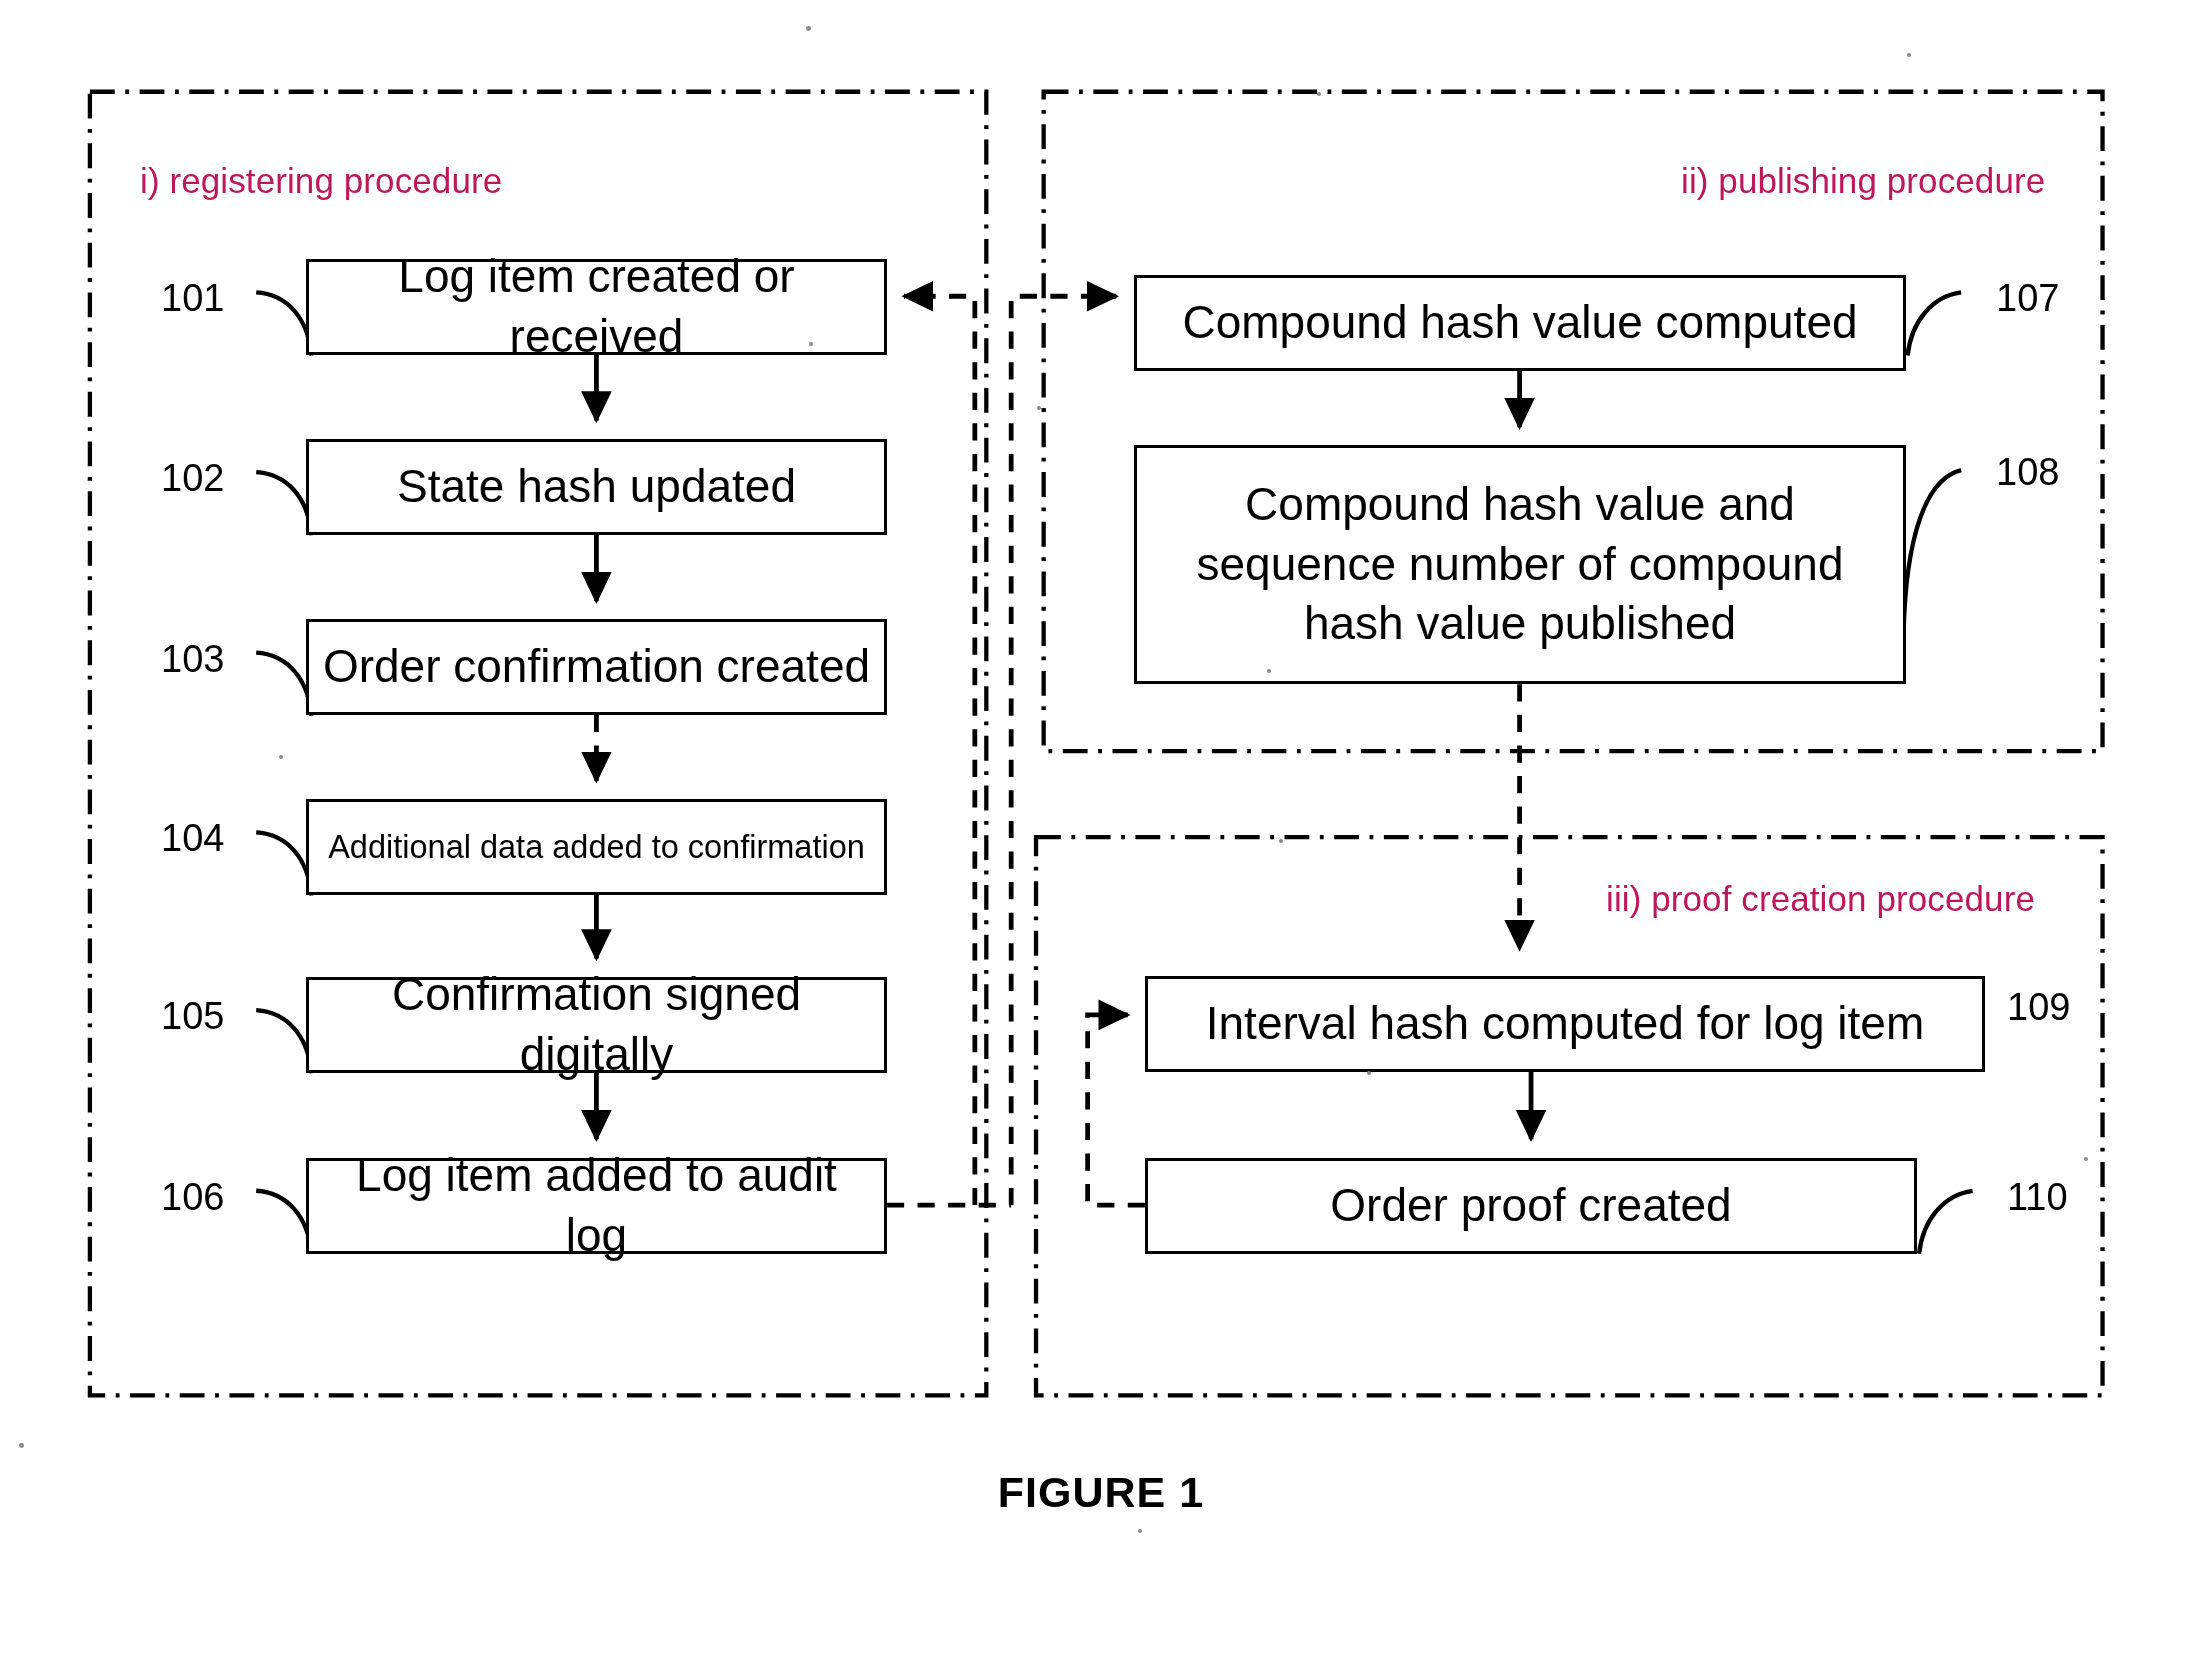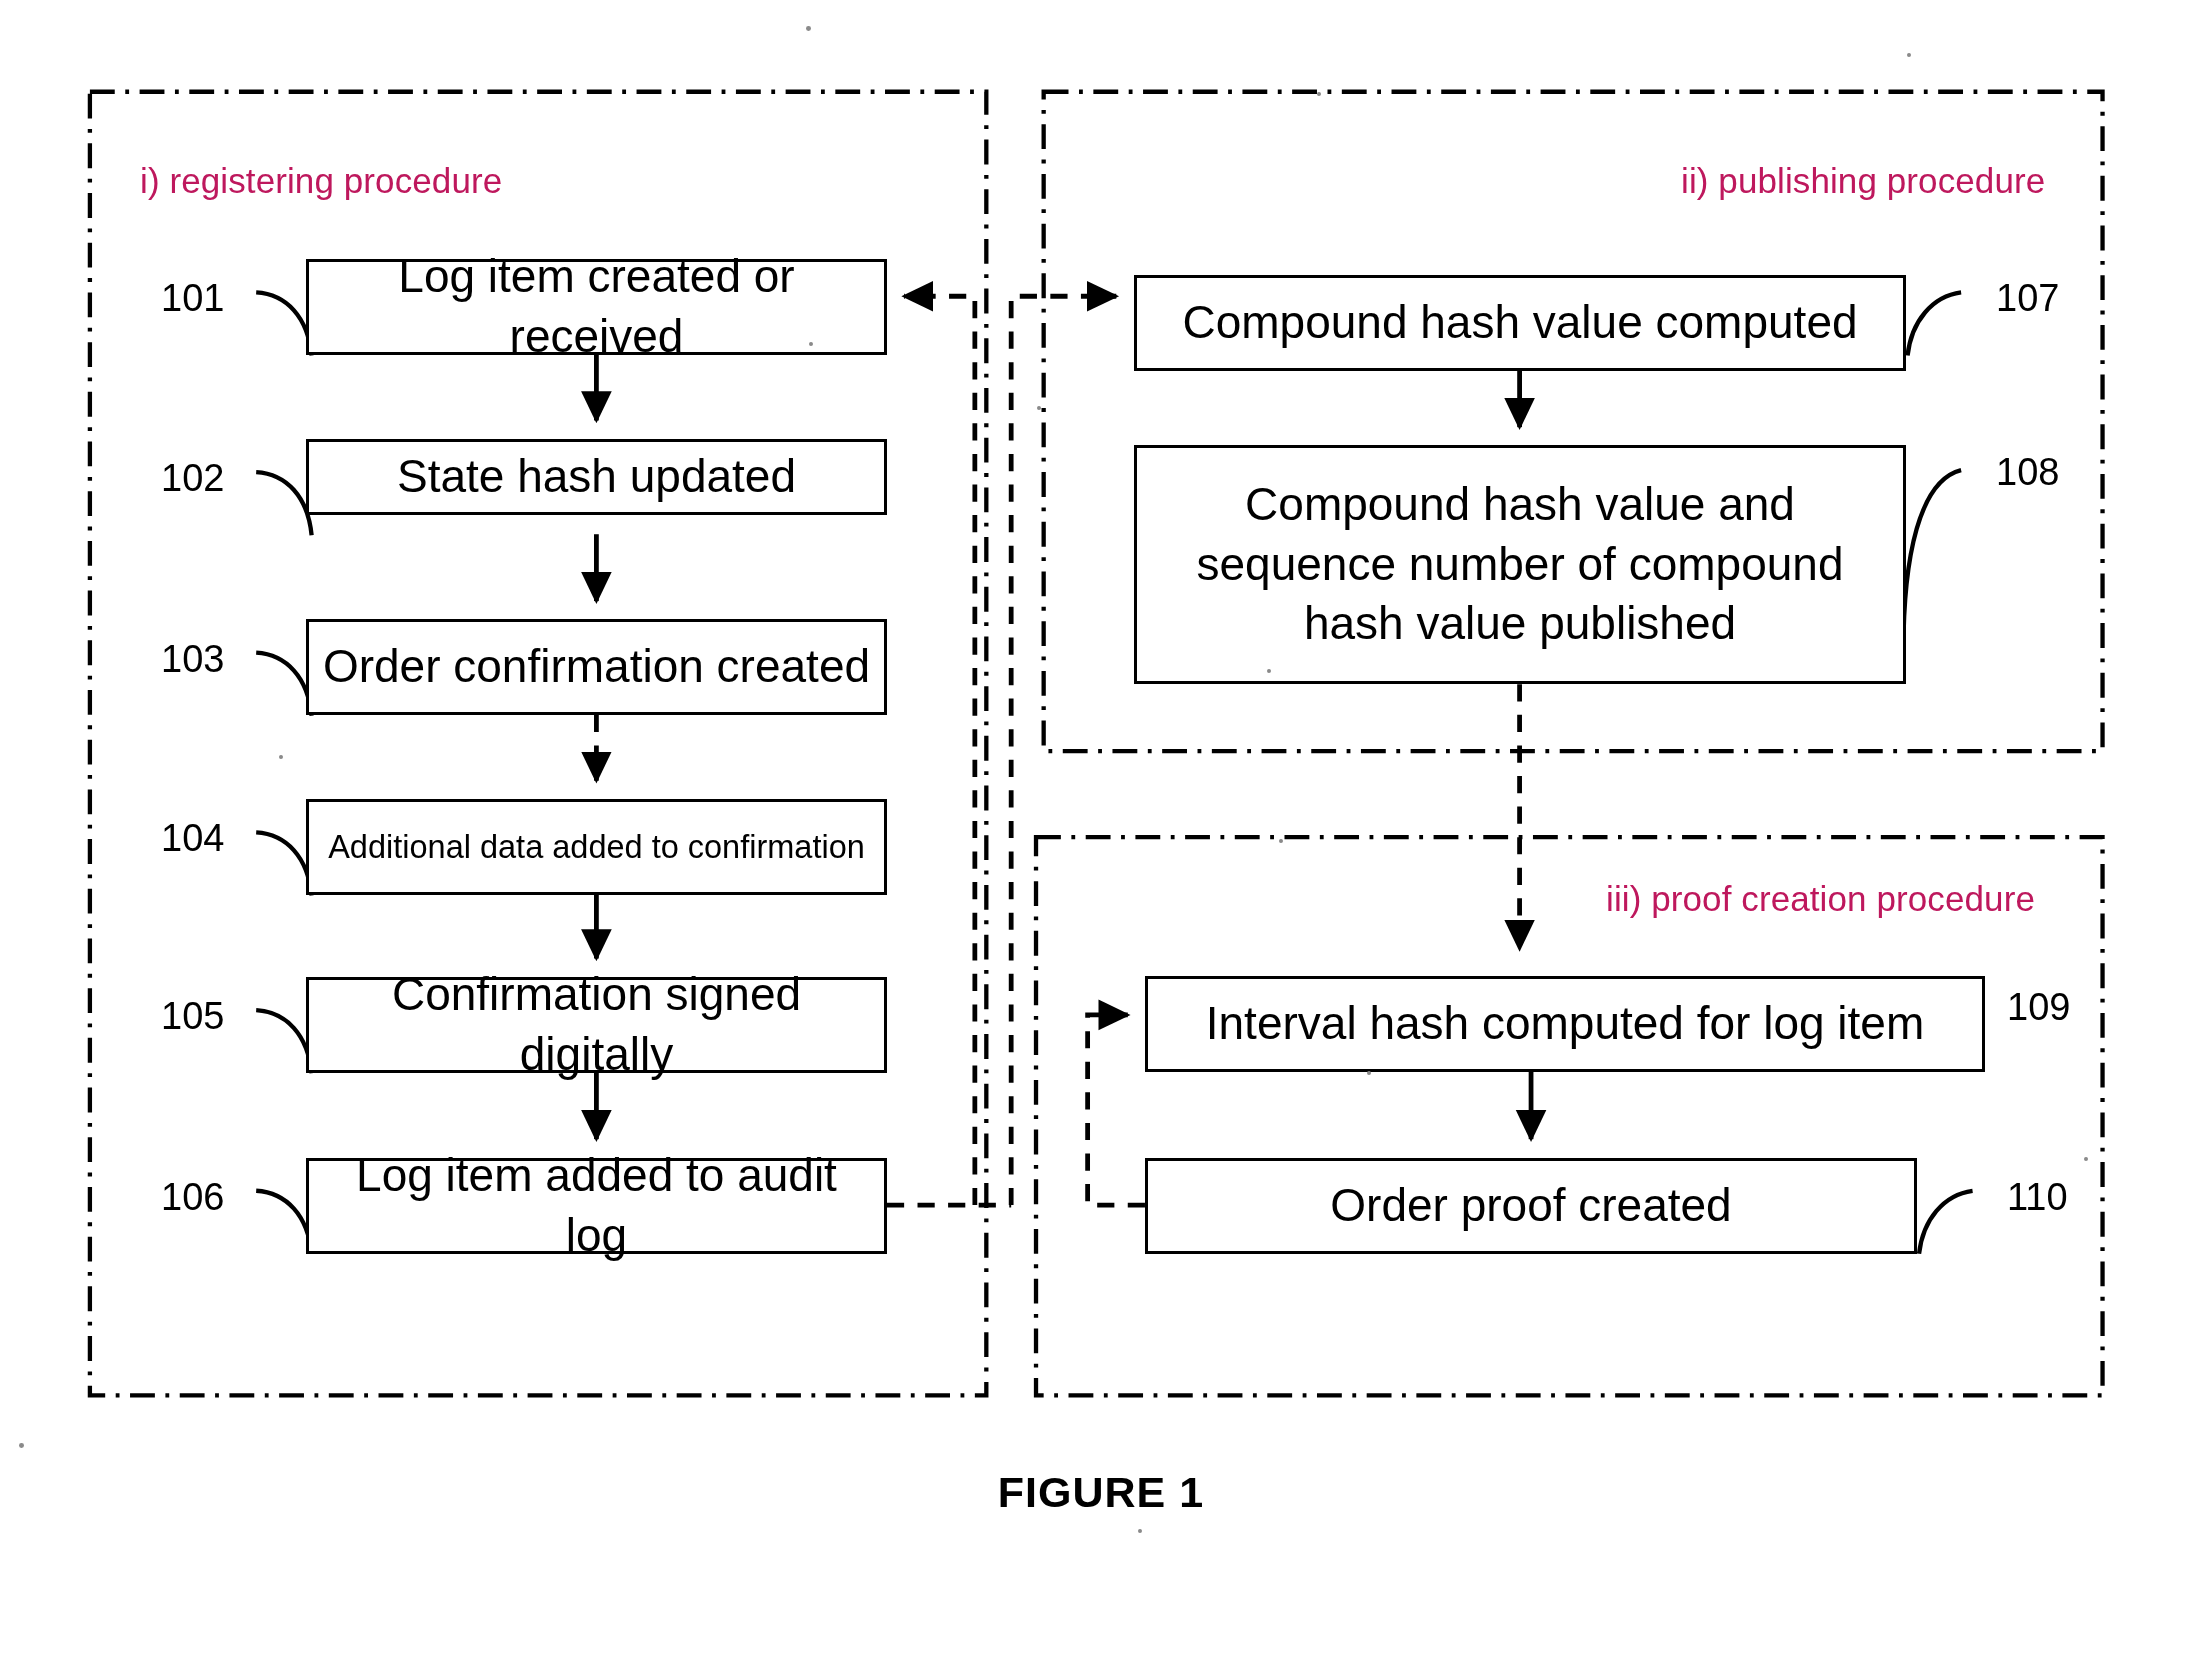--- a/index.html
+++ b/index.html
@@ -178,21 +178,21 @@
     </g>
   </svg>
 
   <div class="panel-label" style="left:140px; top:161px;">i) registering procedure</div>
   <div class="panel-label" style="left:1681px; top:161px;">ii) publishing procedure</div>
   <div class="panel-label" style="left:1606px; top:879px;">iii) proof creation procedure</div>
 
   <div class="node" style="left:306px; top:259px; width:581px; height:96px;">
     <span>Log item created or received</span>
   </div>
-  <div class="node" style="left:306px; top:439px; width:581px; height:76px;">
+  <div class="node" style="left:306px; top:439px; width:581px; height:96px;">
     <span>State hash updated</span>
   </div>
   <div class="node" style="left:306px; top:619px; width:581px; height:96px;">
     <span>Order confirmation created</span>
   </div>
   <div class="node" style="left:306px; top:799px; width:581px; height:96px; font-size:32.5px;">
     <span>Additional data added to confirmation</span>
   </div>
   <div class="node" style="left:306px; top:977px; width:581px; height:96px;">
     <span>Confirmation signed digitally</span>

